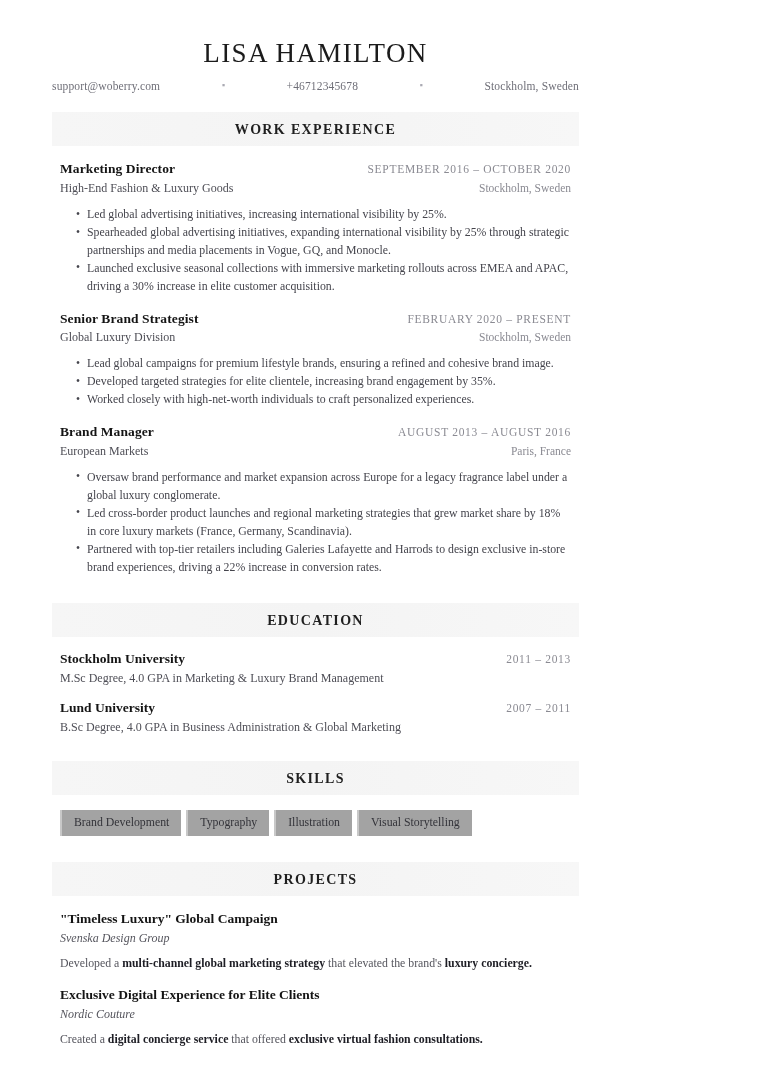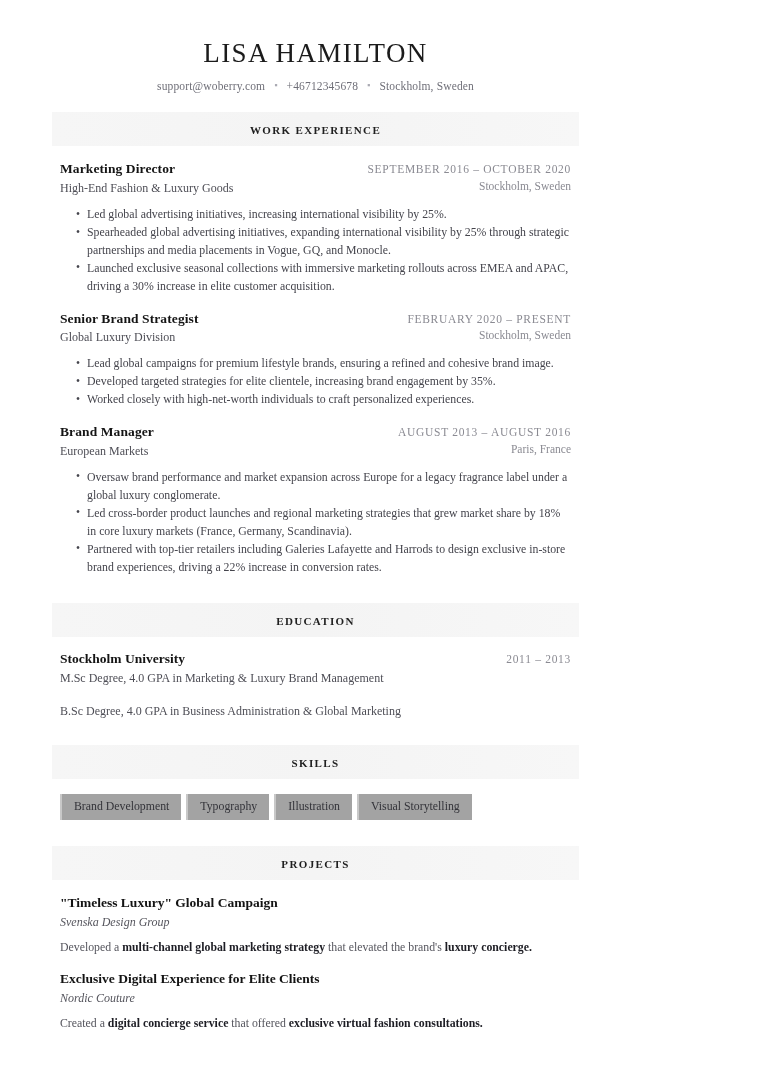--- a/index.html
+++ b/index.html
@@ -38,23 +38,23 @@
     color: #1b1b1b;
     line-height: 1.2;
     padding-top: 7px;
   }
   .contact-line {
     margin-top: 11px;
     font-size: 11.5px;
     color: #6f6f78;
     letter-spacing: 0.15px;
     display: flex;
-    justify-content: center;
+    justify-content: space-between;
     align-items: center;
-    gap: 0;
+    gap: 12px;
     flex-wrap: wrap;
   }
   .contact-item { white-space: nowrap; }
   .contact-sep {
     display: inline-block;
     color: #a9a9b2;
     padding: 0 9px;
     font-size: 9px;
     position: relative;
     top: -1px;
@@ -63,21 +63,21 @@
   
   .section { padding: 0 52px; }
 
   .section-band {
     background: linear-gradient(to right, #f6f6f6 0%, #f4f4f4 50%, #f7f7f7 100%);
     text-align: center;
     padding: 8px 0 8px 0;
     margin-bottom: 0;
   }
   .section-band-title {
-    font-size: 11px;
+    font-size: 14px;
     font-weight: 700;
     letter-spacing: 1.35px;
     color: #1f1f1f;
     text-transform: uppercase;
   }
 
   .section-body { padding: 0 8px; }
 
   
   .entry { padding-top: 14px; }
@@ -97,21 +97,21 @@
   .entry-dates {
     font-size: 11.5px;
     color: #8a8a92;
     letter-spacing: 0.7px;
     white-space: nowrap;
     text-transform: uppercase;
   }
   .entry-sub {
     display: flex;
     justify-content: space-between;
-    align-items: flex-start;
+    align-items: center;
     gap: 16px;
     margin-top: 2px;
   }
   .entry-org {
     font-size: 12px;
     color: #4e4e56;
     line-height: 1.35;
   }
   .entry-loc {
     font-size: 11.5px;
@@ -296,20 +296,24 @@
 
       <div class="edu-entry">
         <div class="edu-top">
           <span class="edu-school">Stockholm University</span>
           <span class="edu-years">2011 – 2013</span>
         </div>
         <div class="edu-degree">M.Sc Degree, 4.0 GPA in Marketing &amp; Luxury Brand Management</div>
       </div>
 
       <div class="edu-entry">
+        <div class="edu-top">
+          <span class="edu-school">Lund University</span>
+          <span class="edu-years">2007 – 2011</span>
+        </div>
         <div class="edu-degree">B.Sc Degree, 4.0 GPA in Business Administration &amp; Global Marketing</div>
       </div>
 
     </div>
   </div>
 
   <div class="gap-lg"></div>
 
   <div class="section">
     <div class="section-band">

